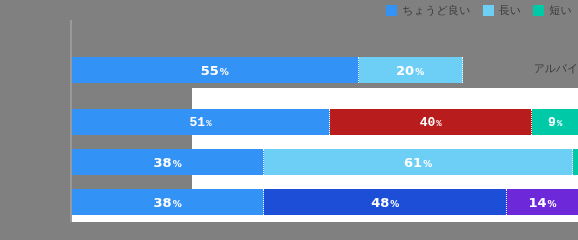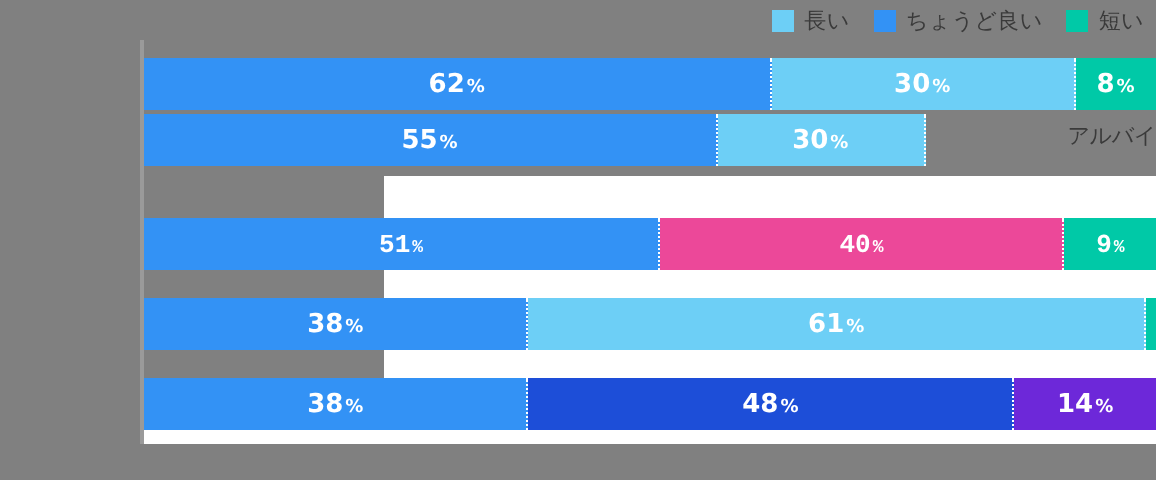--- a/index.html
+++ b/index.html
@@ -60,76 +60,62 @@
     position:absolute;color:#00c9a7;font-size:11px;font-weight:bold;
   }
 </style>
 </head>
 <body>
 
 <div id="chart">
 
   <div class="legend">
     <div class="legend-item">
+      <span class="legend-swatch" style="background:#3392f5"></span>
+      <span class="legend-label">ちょうど良い</span>
+    </div>
+    <div class="legend-item">
       <span class="legend-swatch" style="background:#6dcff6"></span>
       <span class="legend-label">長い</span>
-    </div>
-    <div class="legend-item">
-      <span class="legend-swatch" style="background:#3392f5"></span>
-      <span class="legend-label">ちょうど良い</span>
     </div>
     <div class="legend-item">
       <span class="legend-swatch" style="background:#00c9a7"></span>
       <span class="legend-label">短い</span>
     </div>
   </div>
 
   <div class="plot">
 
     <div class="white-panel" style="left:192px;top:68px;width:386px;height:40px;"></div>
     <div class="white-panel" style="left:192px;top:108px;width:386px;height:40px;"></div>
     <div class="white-panel" style="left:192px;top:148px;width:386px;height:40px;"></div>
     <div class="white-panel" style="left:72px;top:188px;width:506px;height:14px;"></div>
 
     <div class="axis-line"></div>
 
-    <div class="row" style="top:0px;height:40px;">
-      <div class="row-label">派遣</div>
-      <div class="bar" style="top:9px;height:26px;">
-        <div class="seg s1" style="width:62%;background:#3392f5;">
-          <span><span>62</span><span class="pct">%</span></span>
-        </div>
-        <div class="seg s2" style="width:30%;background:#6dcff6;">
-          <span><span>30</span><span class="pct">%</span></span>
-        </div>
-        <div class="seg s3" style="width:8%;background:#00c9a7;">
-          <span><span>8</span><span class="pct">%</span></span>
-        </div>
-      </div>
-    </div>
 
     <div class="row" style="top:28px;height:40px;padding-left:15px;">
       <div class="row-label">アルバイト</div>
       <div class="bar" style="top:9px;height:26px;">
         <div class="seg s1" style="width:55%;background:#3392f5;">
           <span><span>55</span><span class="pct">%</span></span>
         </div>
         <div class="seg s2" style="width:20%;background:#6dcff6;">
-          <span><span>30</span><span class="pct">%</span></span>
+          <span><span>20</span><span class="pct">%</span></span>
         </div>
       </div>
     </div>
 
     <div class="row" style="top:80px;height:40px;">
       <div class="row-label">契約社員</div>
       <div class="bar" style="top:9px;height:26px;font-family:Liberation Mono, monospace;">
         <div class="seg s1" style="width:51%;background:#3392f5;">
           <span><span>51</span><span class="pct">%</span></span>
         </div>
-        <div class="seg s2" style="width:40%;background:#ec4899;">
+        <div class="seg s2" style="width:40%;background:#b91c1c;">
           <span><span>40</span><span class="pct">%</span></span>
         </div>
         <div class="seg s3" style="width:9%;background:#00c9a7;">
           <span><span>9</span><span class="pct">%</span></span>
         </div>
       </div>
     </div>
 
     <div class="row" style="top:120px;height:40px;">
       <div class="row-label">正社員</div>

